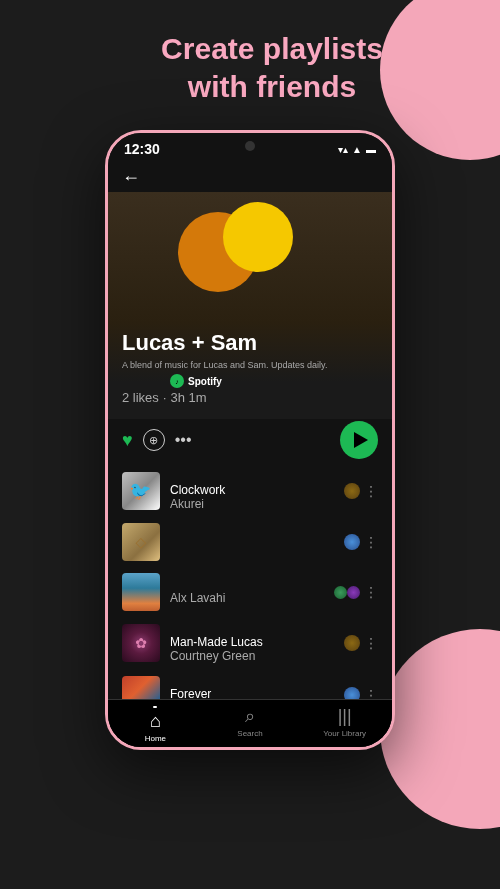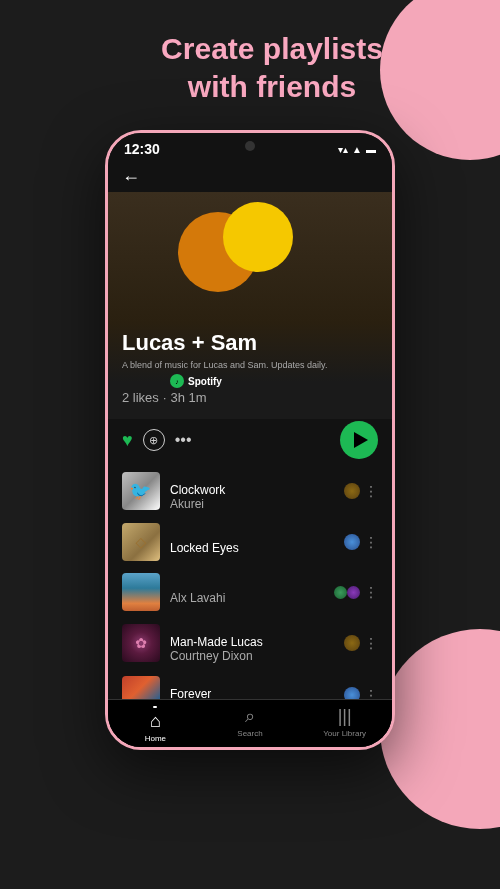--- a/index.html
+++ b/index.html
@@ -476,21 +476,20 @@
           <div class="user-avatar avatar-brown"></div>
           <span class="track-more">⋮</span>
         </div>
       </div>
 
       <div class="track-item">
         <div class="track-art track-art-locked">
           <span style="font-size:14px; color:#9a7030;">◇</span>
         </div>
         <div class="track-info">
-          <div class="track-name">Locked Eyes</div>
         </div>
         <div class="track-actions">
           <div class="user-avatar avatar-blue"></div>
           <span class="track-more">⋮</span>
         </div>
       </div>
 
       <div class="track-item">
         <div class="track-art track-art-morning"></div>
         <div class="track-info">
@@ -502,21 +501,21 @@
           <span class="track-more">⋮</span>
         </div>
       </div>
 
       <div class="track-item">
         <div class="track-art track-art-manmade">
           <span style="font-size:14px; color:#e080b0;">✿</span>
         </div>
         <div class="track-info">
           <div class="track-name">Man-Made Lucas</div>
-          <div class="track-artist">Courtney Dixon</div>
+          <div class="track-artist">Courtney Green</div>
         </div>
         <div class="track-actions">
           <div class="user-avatar avatar-brown"></div>
           <span class="track-more">⋮</span>
         </div>
       </div>
 
       <div class="track-item">
         <div class="track-art track-art-forever"></div>
         <div class="track-info">

